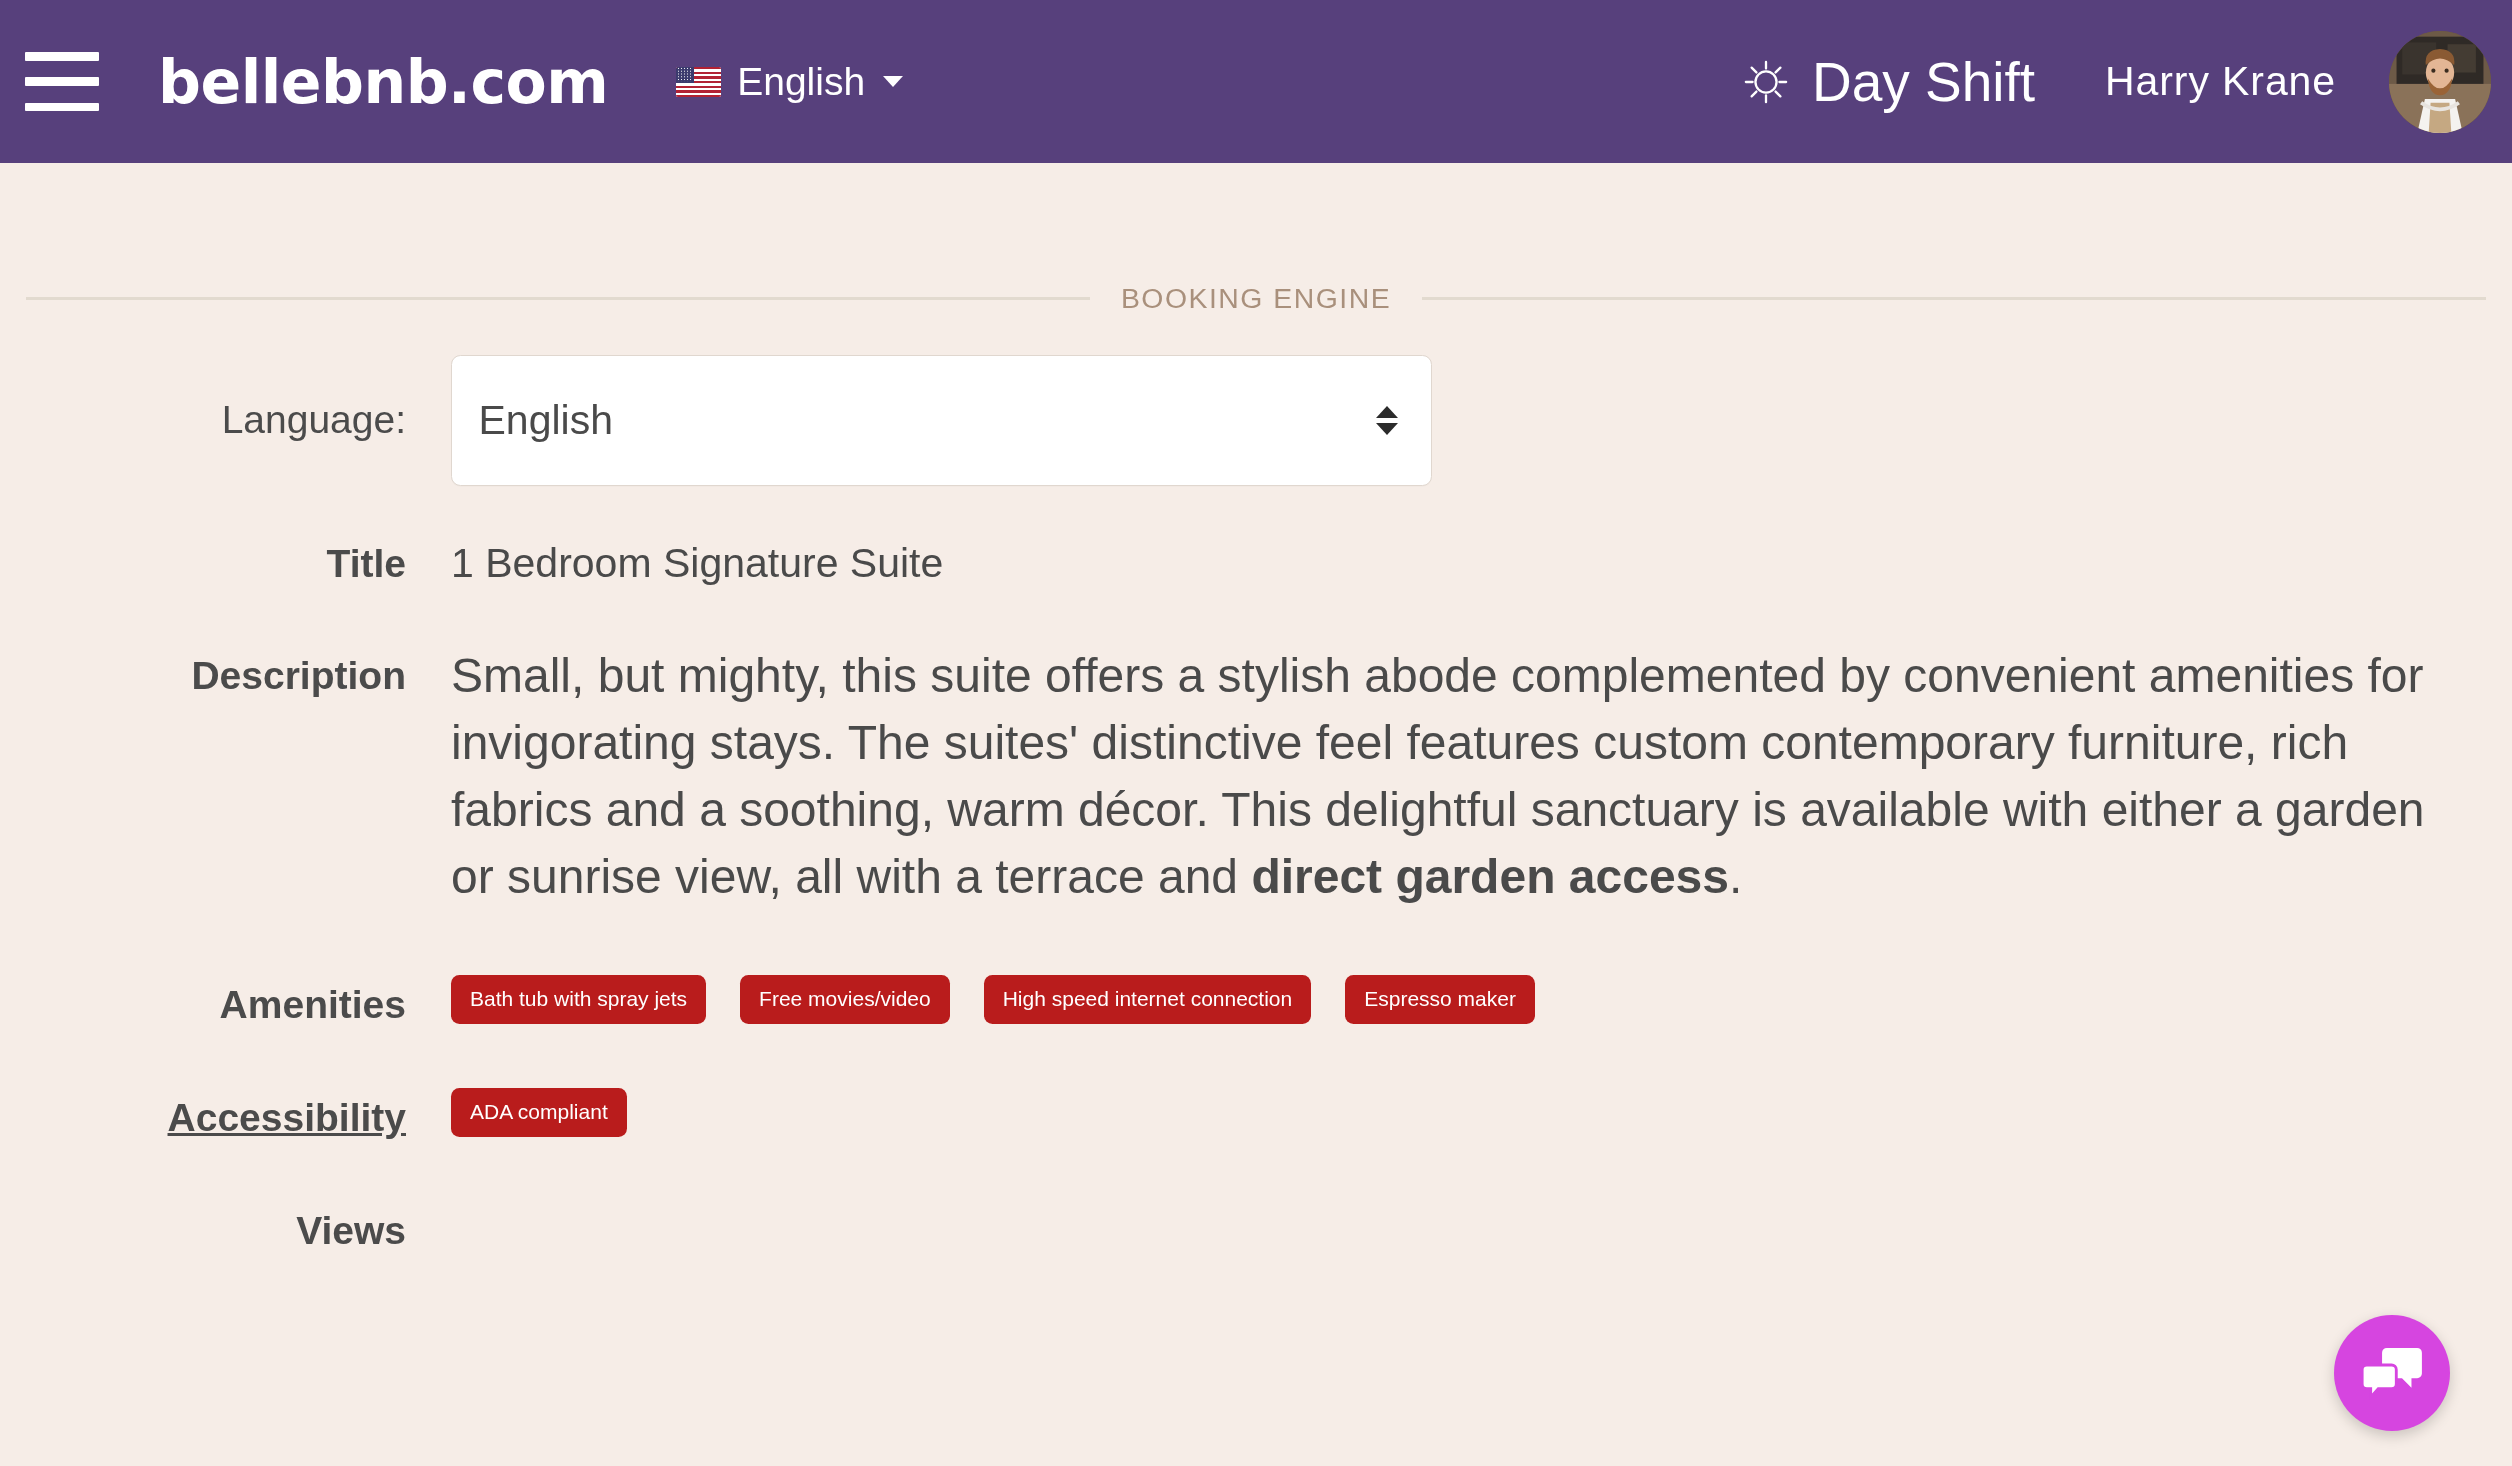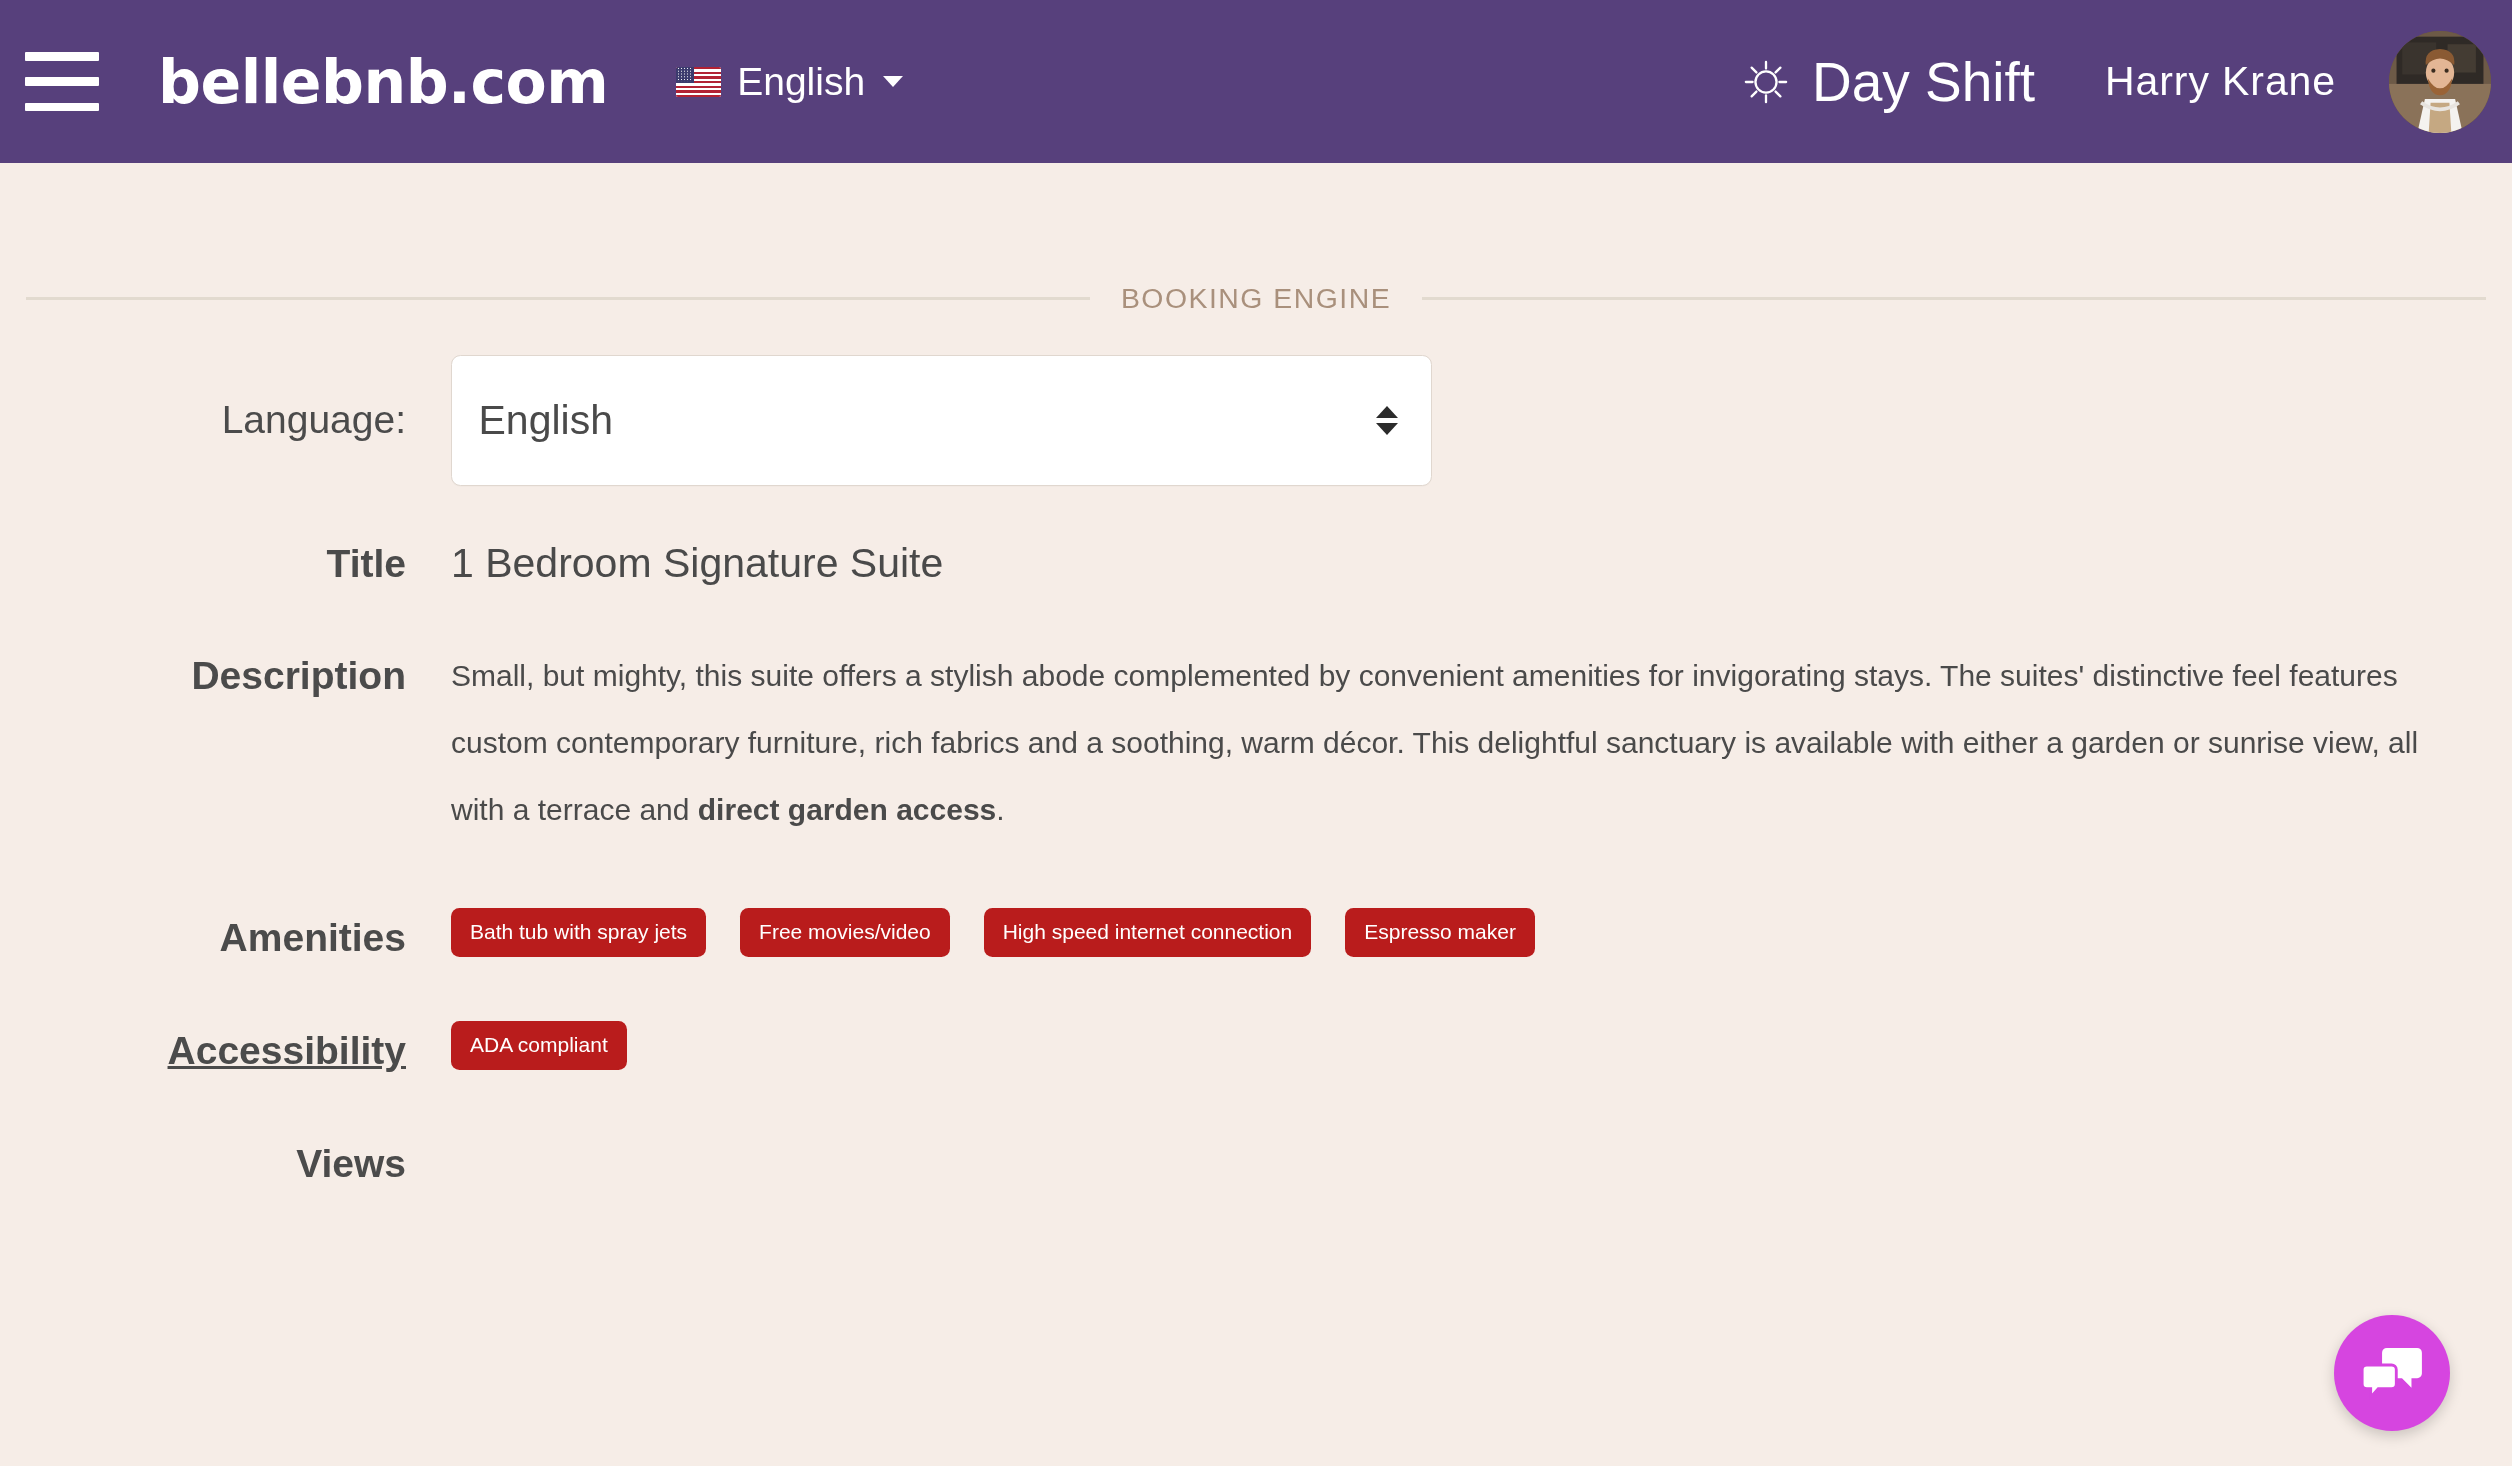--- a/index.html
+++ b/index.html
@@ -235,21 +235,21 @@
   .row-title { margin-top: 53px; align-items: baseline; }
   .title-text {
     font-size: 41px;
     color: #4A4A4A;
     line-height: 1.2;
   }
   .row-title .row-label { line-height: 1.2; }
 
   .row-desc { margin-top: 54px; }
   .desc-text {
-    font-size: 30px;
+    font-size: 48px;
     color: #4A4A4A;
     line-height: 67px;
     max-width: 2024px;
   }
   .desc-text b { font-weight: 700; }
   .row-desc .row-label { line-height: 67px; }
 
   .row-amen { margin-top: 59px; }
   .row-amen .row-label { line-height: 72px; }
   .row-access { margin-top: 41px; }

